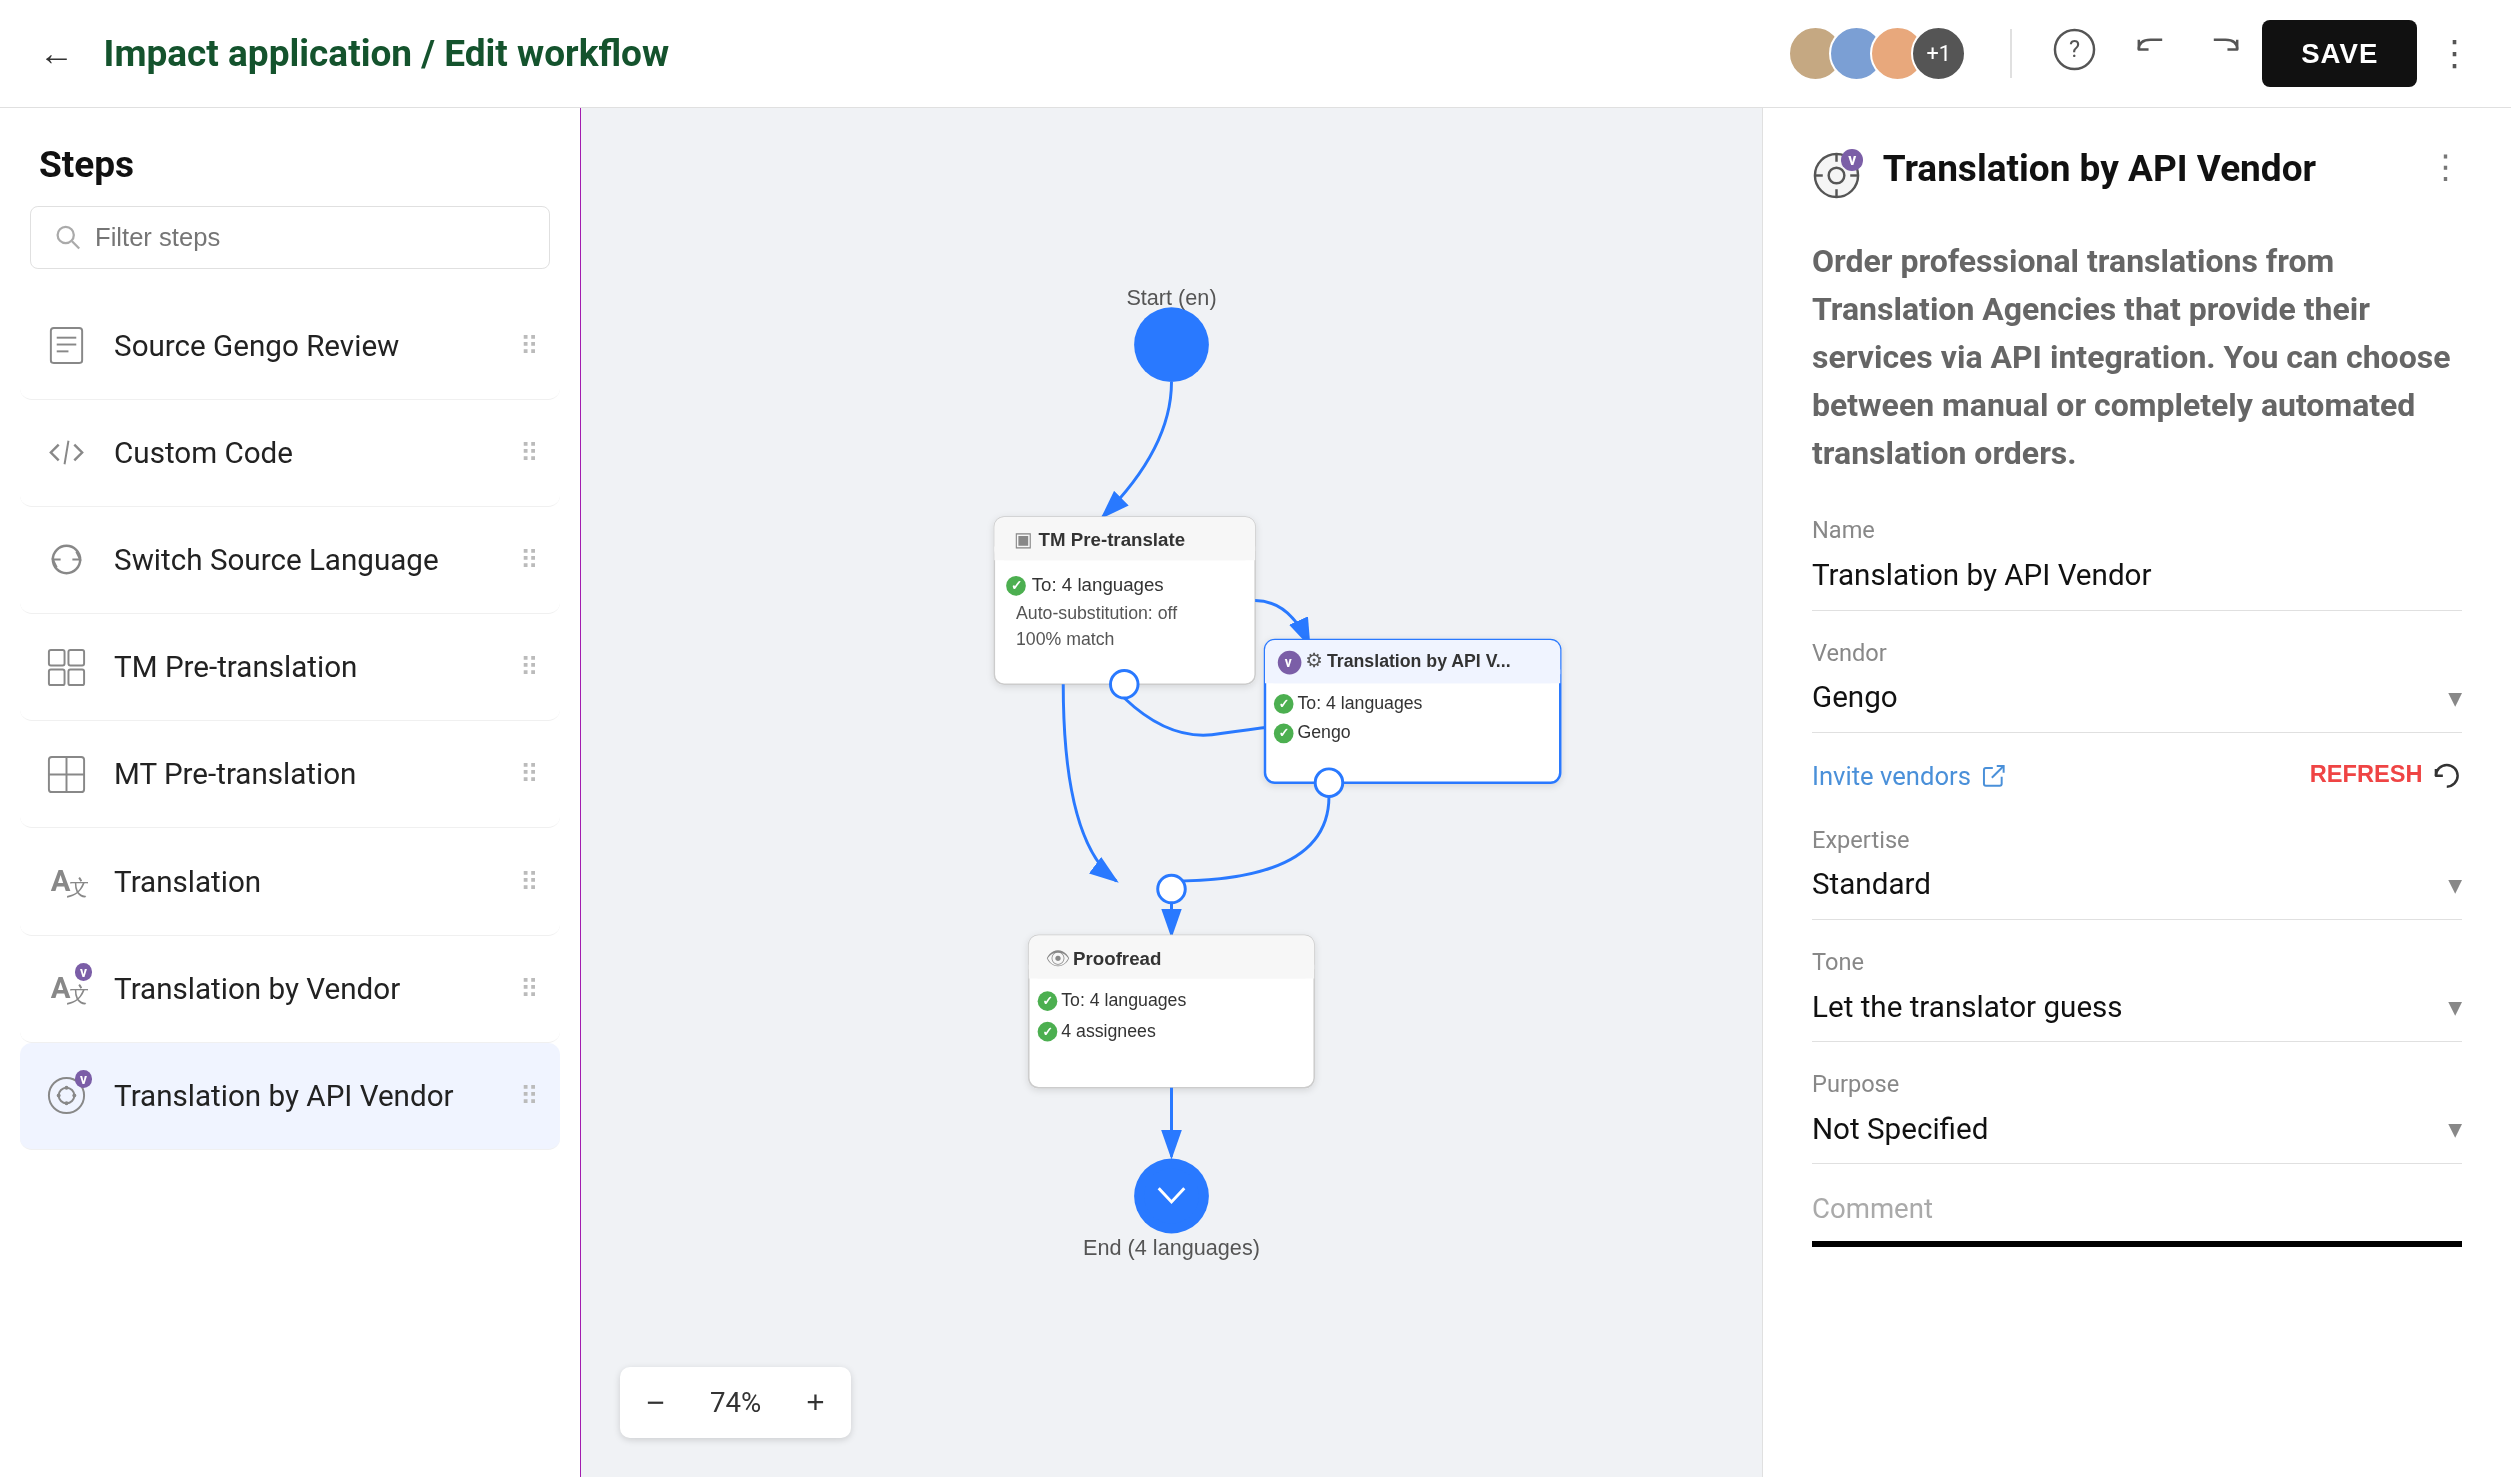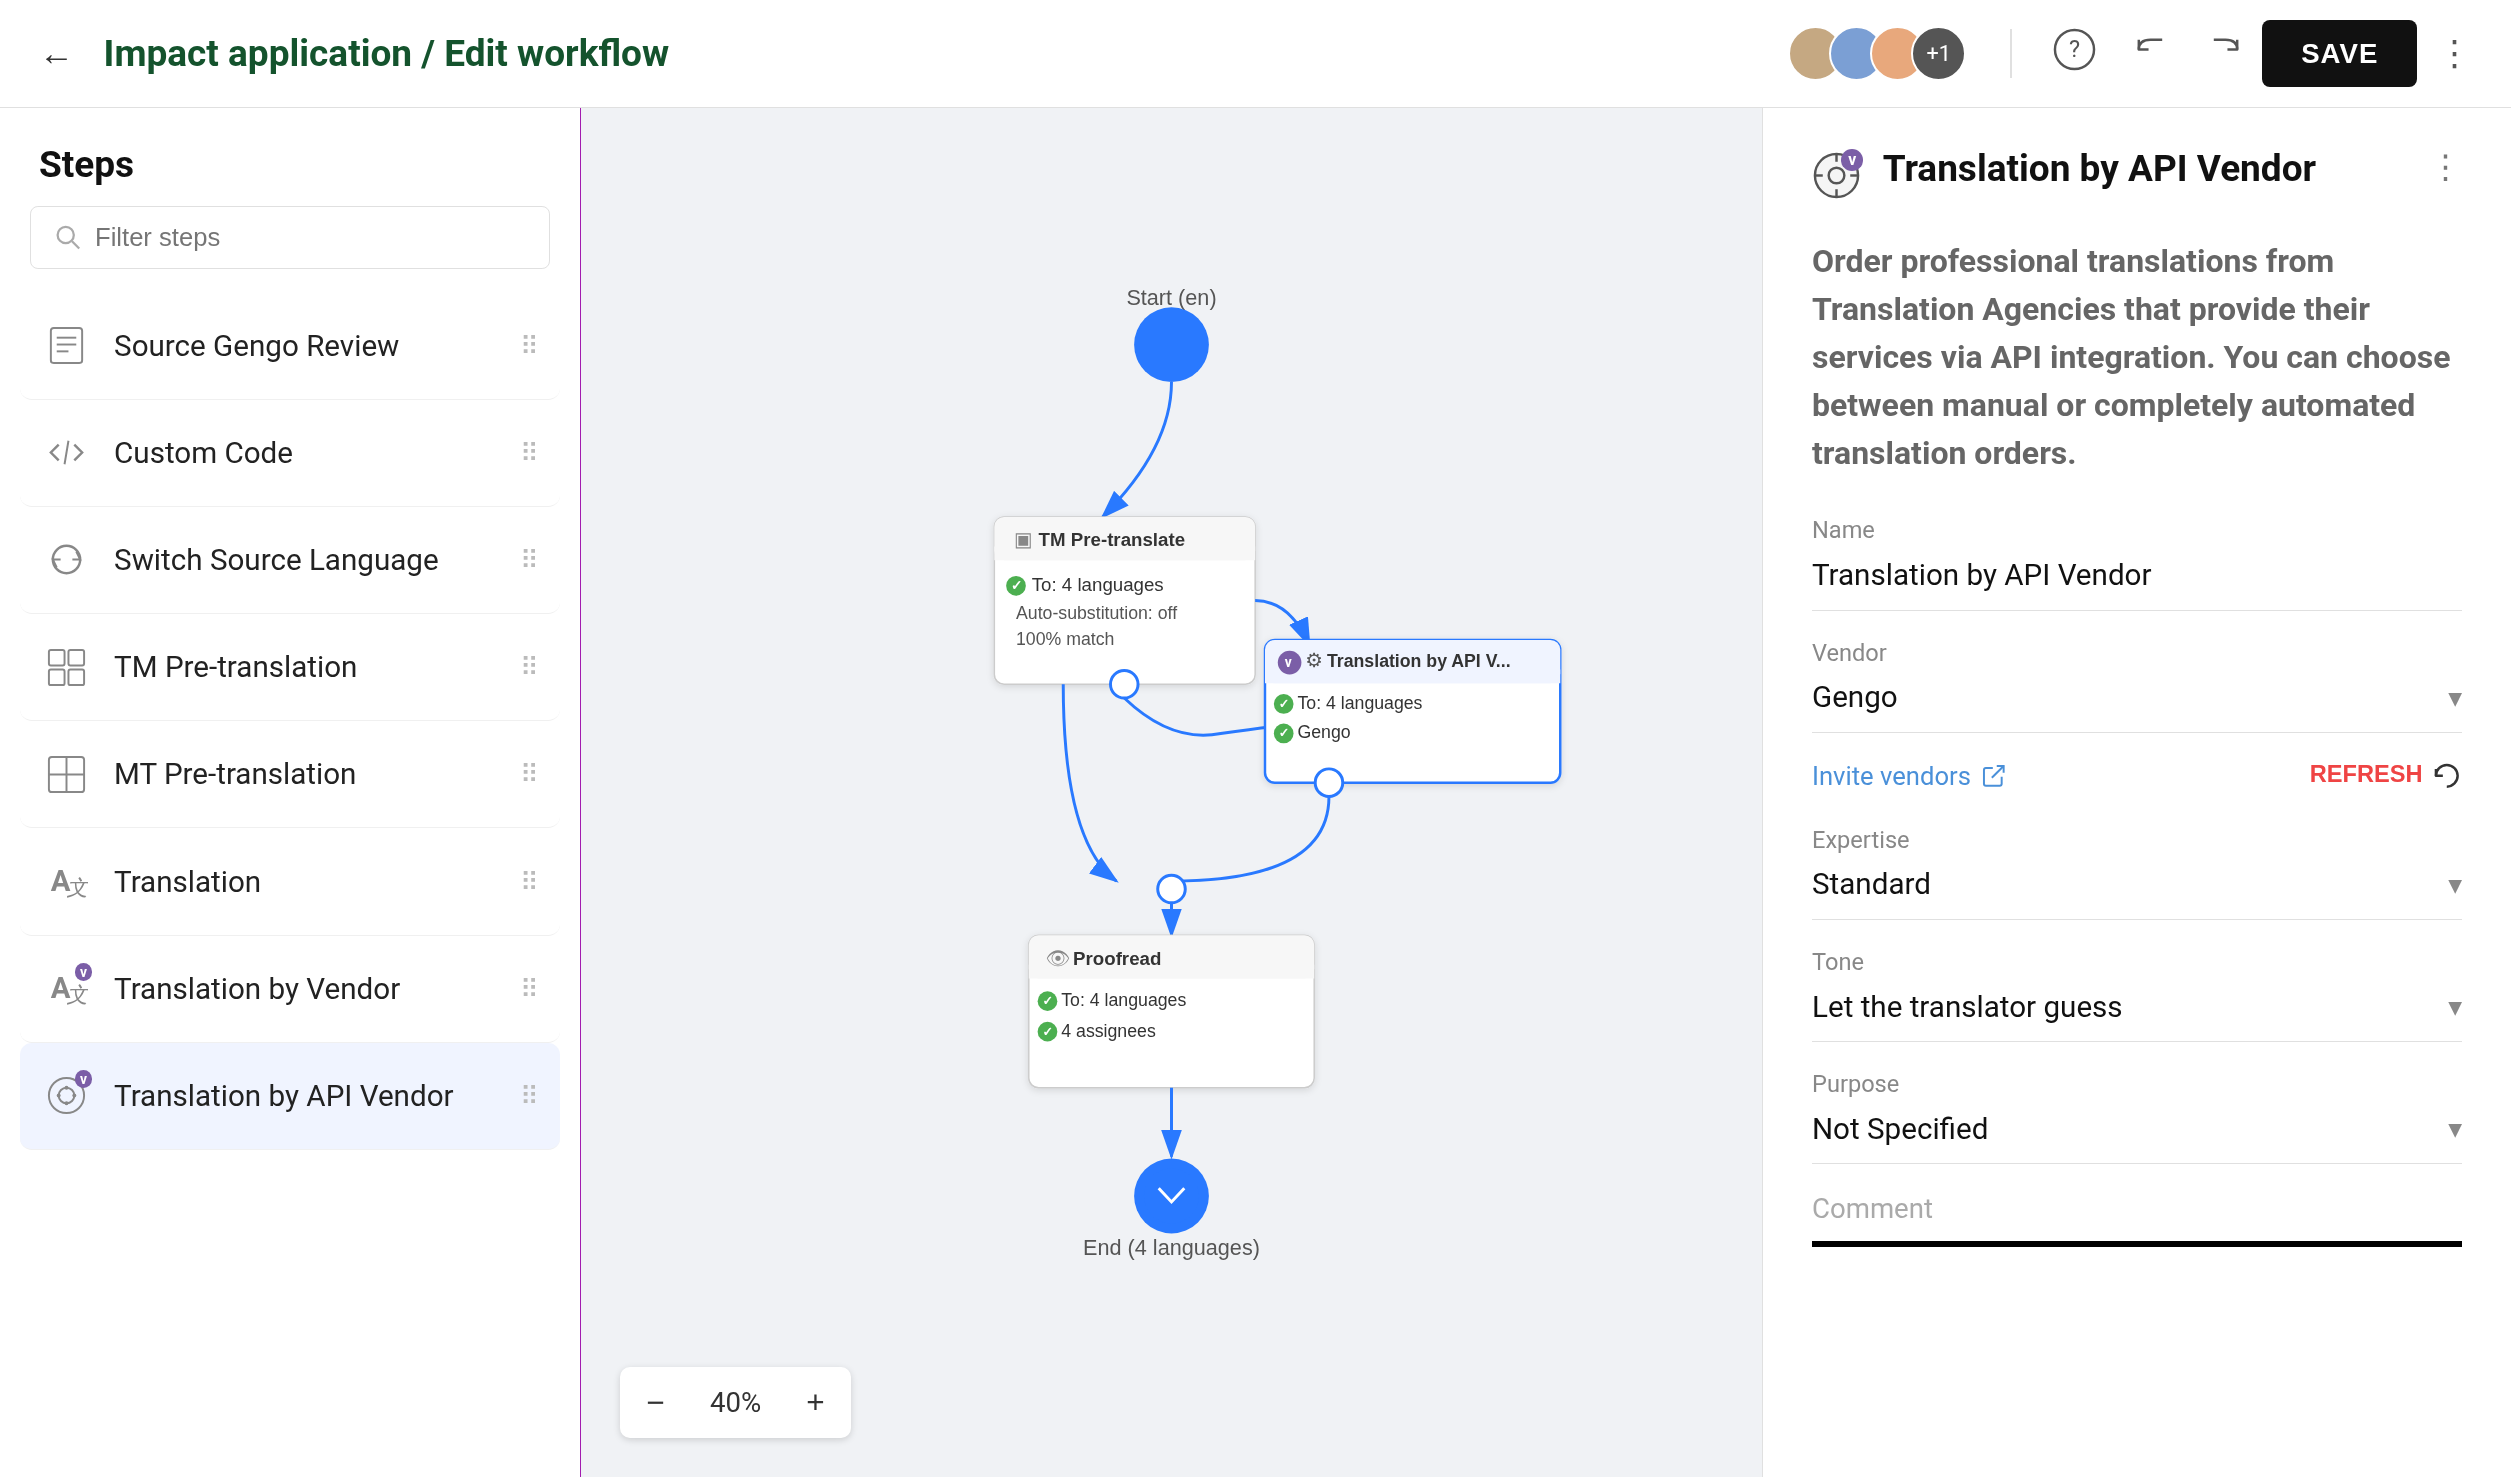--- a/index.html
+++ b/index.html
@@ -327,21 +327,21 @@
       <circle cx="600" cy="960" r="38" fill="#2979ff"></circle>
       <circle cx="600" cy="960" r="28" fill="#2979ff"></circle>
 
       <polyline points="587,952 600,966 613,952" stroke="white" stroke-width="3" fill="none"></polyline>
       <text x="600" y="1020" text-anchor="middle" font-size="22" fill="#555" font-family="Arial">End (4 languages)</text>
     </svg>
 
     
     <div class="canvas-controls">
       <button class="canvas-btn">−</button>
-      <span class="canvas-zoom">40%</span>
+      <span class="canvas-zoom">74%</span>
       <button class="canvas-btn">+</button>
     </div>
   </div>
 
   <div class="right-panel">
 
     <div class="panel-header">
       <div class="panel-icon" style="position:relative; display:inline-block;">
         <svg width="49" height="49" viewBox="0 0 50 50" fill="none">
             <circle cx="25" cy="25" r="22" stroke="#555" stroke-width="2.5" fill="#f5f5f5"></circle>

